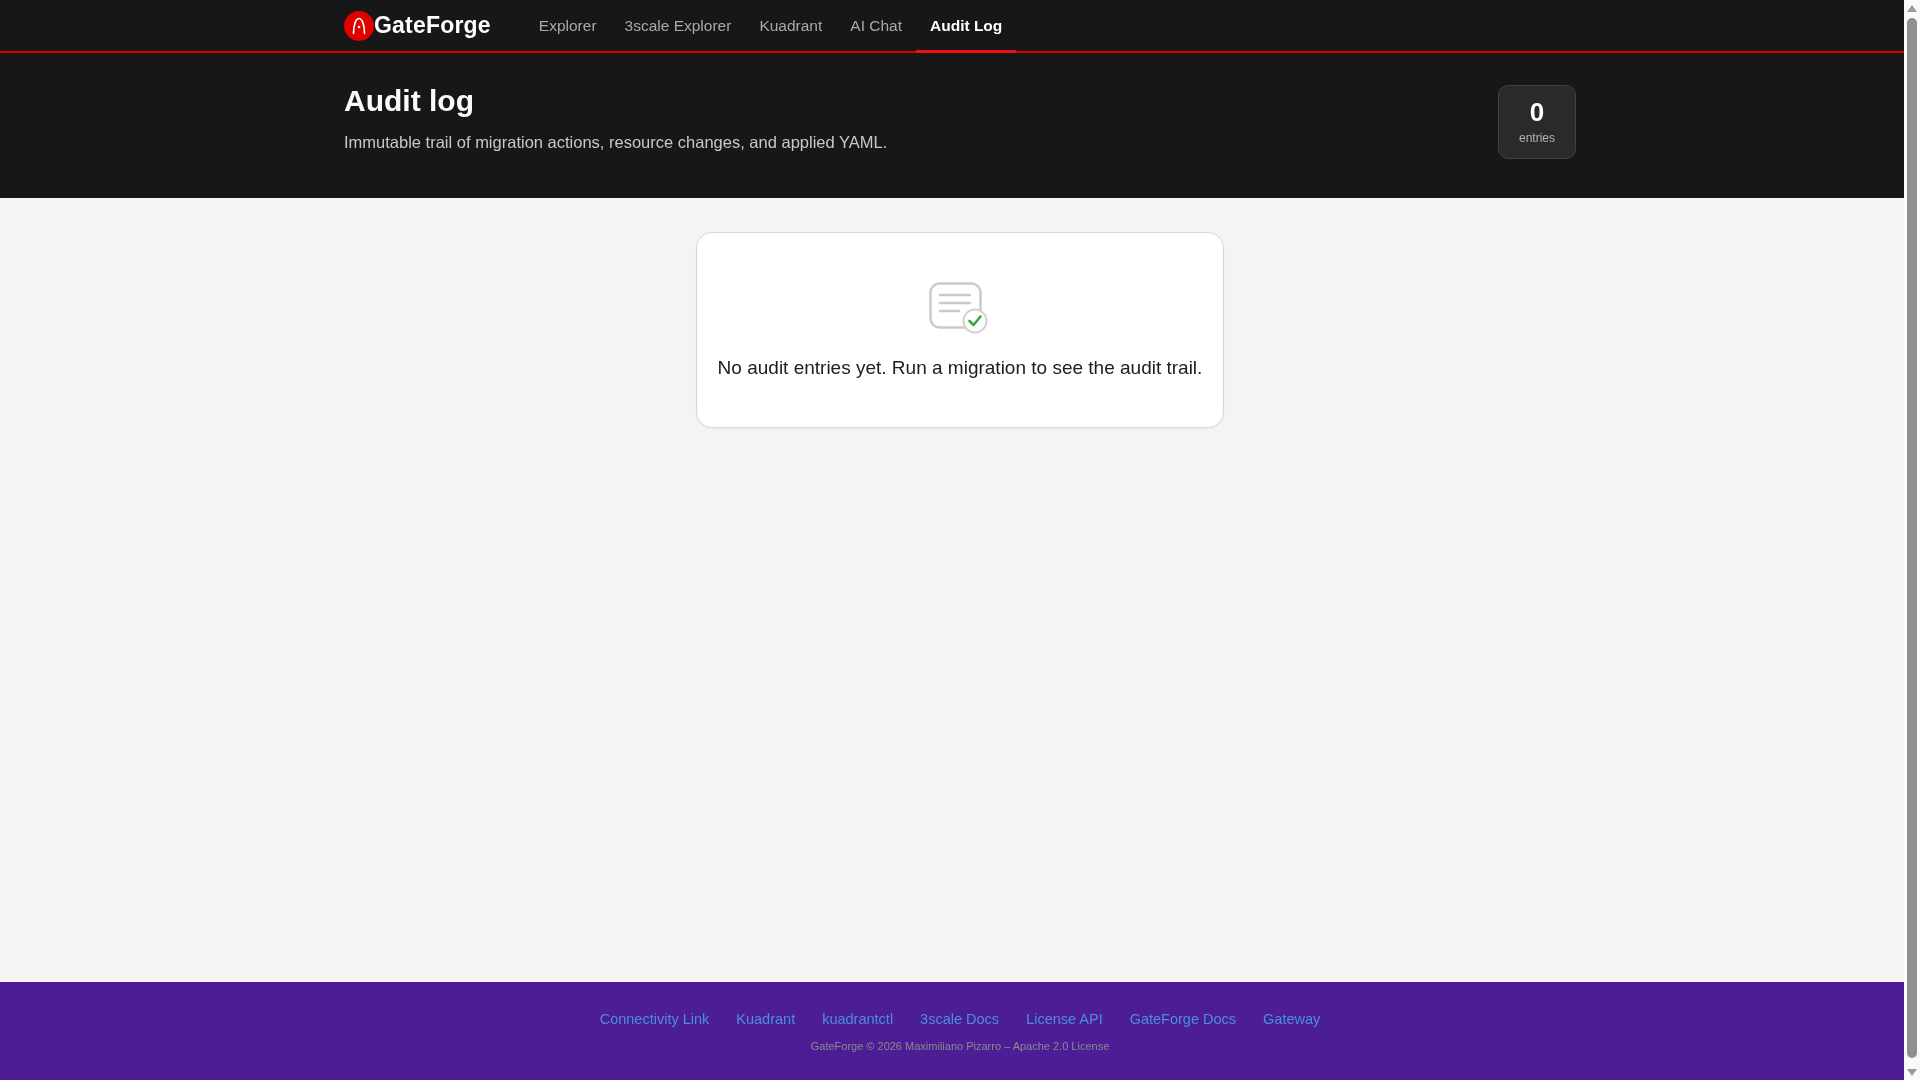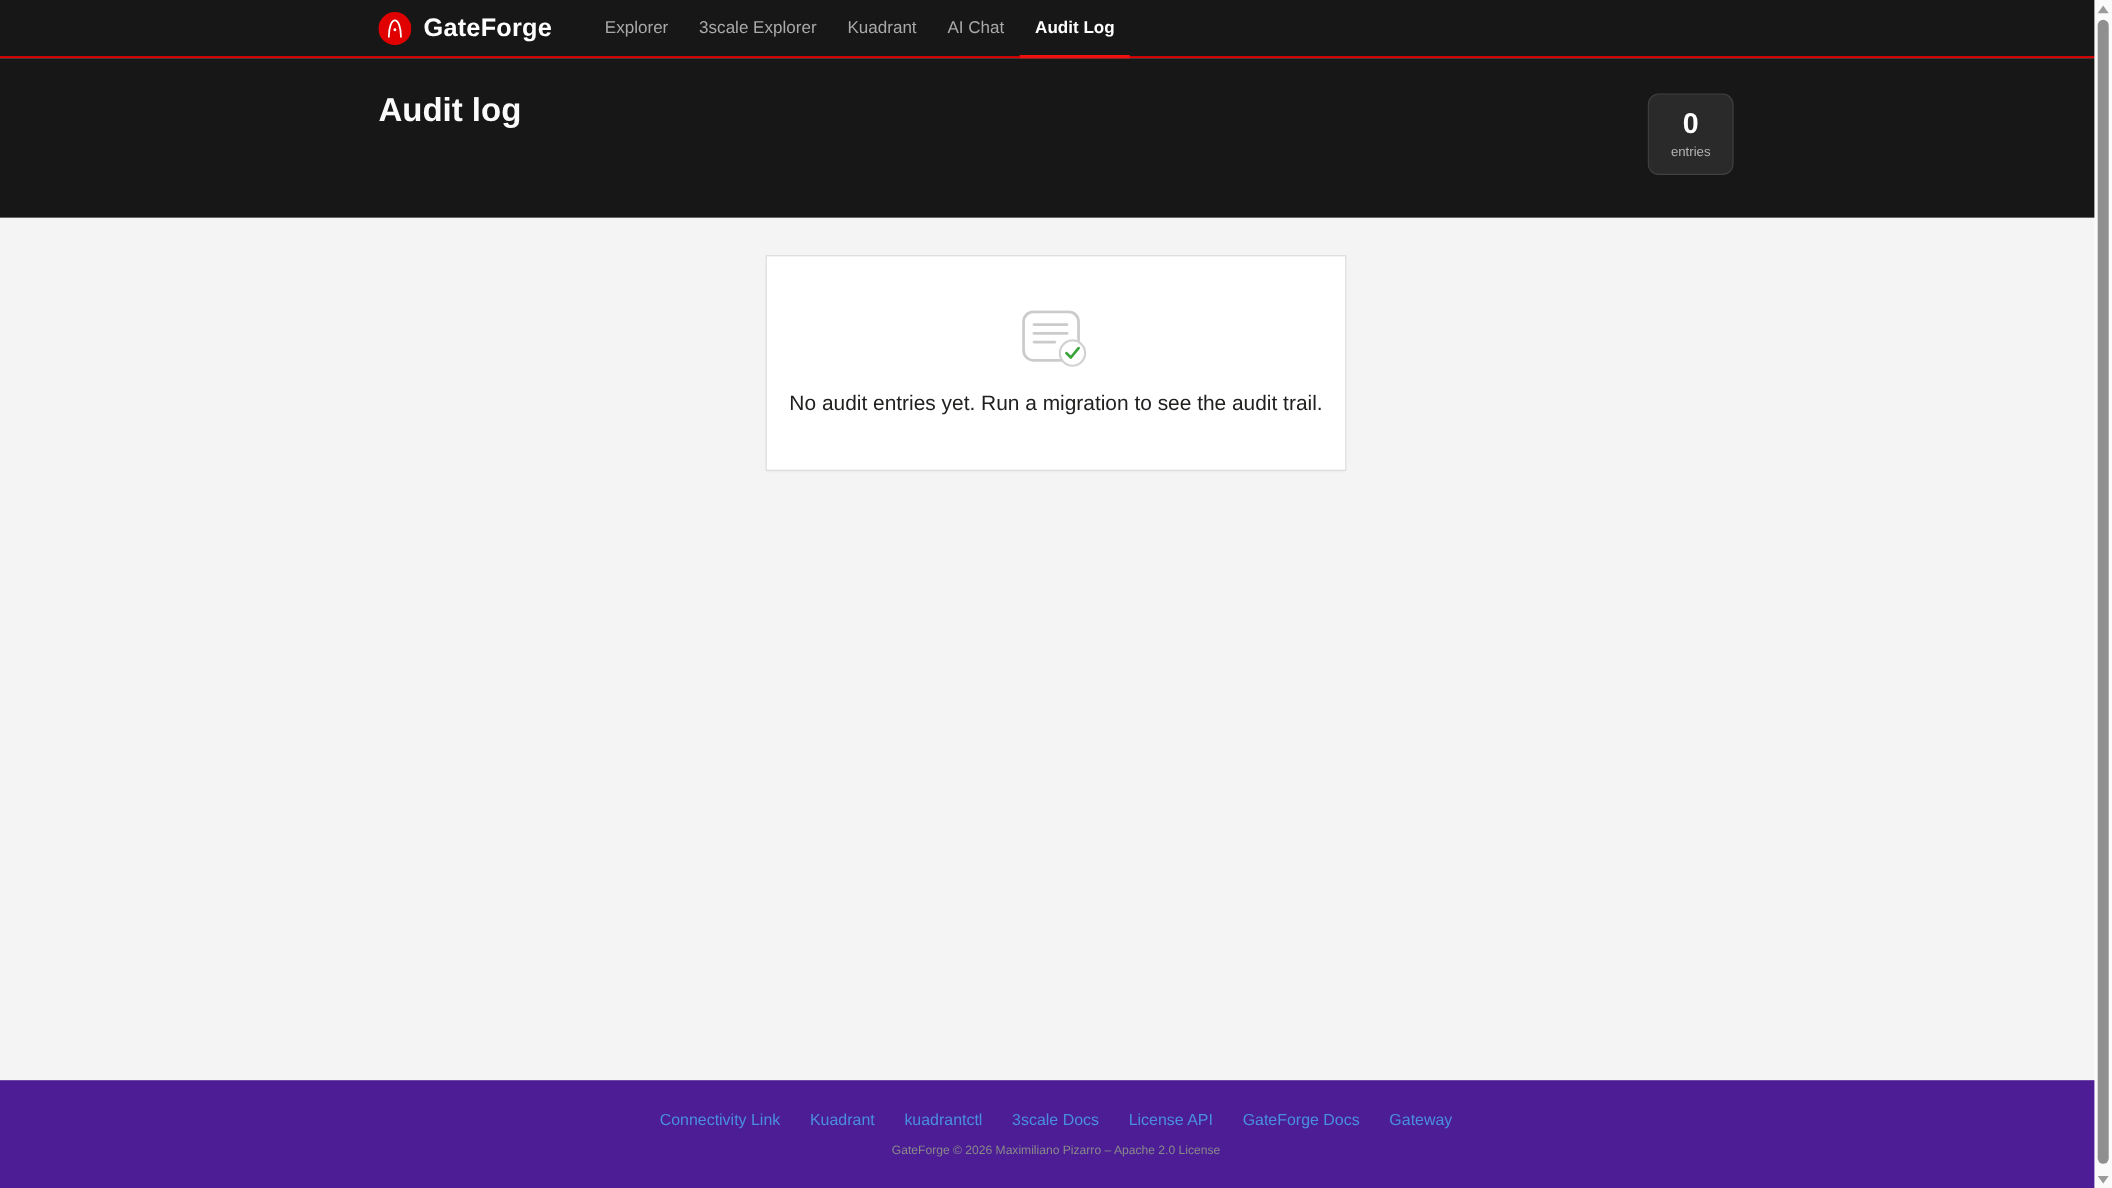--- a/index.html
+++ b/index.html
@@ -4,21 +4,21 @@
 <style>
   * { margin:0; padding:0; box-sizing:border-box; }
   html,body { width:1920px; height:1080px; overflow:hidden; }
   body { font-family:"Liberation Sans", sans-serif; background:#f4f4f4; position:relative; }
   .page { position:absolute; inset:0; display:flex; flex-direction:column; }
   .container { width:1232px; margin:0 auto; }
 
   
   .topnav { background:#171717; height:53px; flex:none; border-bottom:2px solid #dd0000; }
   .topnav-inner { display:flex; align-items:center; height:100%; }
-  .brand { display:flex; align-items:center; gap:11px; }
+  .brand { display:flex; align-items:center; }
   .brand-name { color:#ffffff; font-size:23px; font-weight:700; letter-spacing:.2px; }
   .nav-items { display:flex; height:100%; margin-left:34px; }
   .nav-item { color:#a9a9a9; font-size:15.5px; padding:0 14px; display:flex; align-items:center;
               height:100%; position:relative; cursor:pointer; white-space:nowrap; }
   .nav-item.active { color:#ffffff; font-weight:700; }
   .nav-item.active::after { content:""; position:absolute; left:0; right:0; bottom:-2px;
                             height:3px; background:#f01010; }
 
   
   .hero { background:#171717; height:145px; flex:none; }
@@ -26,21 +26,21 @@
   .hero-title { color:#fbfbfb; font-size:30px; font-weight:700; line-height:36px; margin-bottom:14px; }
   .hero-sub { color:#c8c8c8; font-size:16.5px; }
   .stat-box { background:#2a2a2a; border:1px solid #414141; border-radius:10px; width:78px;
               padding:12px 0 13px; text-align:center; margin-top:2px; }
   .stat-value { color:#ffffff; font-size:26px; font-weight:600; line-height:28px; }
   .stat-label { color:#b3b3b3; font-size:12px; margin-top:5px; }
 
   
   .main { flex:1; background:#f4f4f4; }
   .card { width:528px; height:196px; margin:34px auto 0; background:#ffffff;
-          border:1px solid #d8d8d8; border-radius:0; box-shadow:0 1px 2px rgba(0,0,0,.05);
+          border:1px solid #d8d8d8; border-radius:16px; box-shadow:0 1px 2px rgba(0,0,0,.05);
           display:flex; flex-direction:column; align-items:center; justify-content:center; gap:23px; }
   .empty-msg { font-size:19px; color:#20201f; }
 
   
   .footer { background:#4c1d95; height:98px; flex:none; display:flex; flex-direction:column;
             align-items:center; padding-top:29px; }
   .footer-links { display:flex; gap:27px; }
   .footer-link { color:#4a8fdc; font-size:14.5px; text-decoration:none; cursor:pointer; white-space:nowrap; }
   .copyright { color:#8a8a8a; font-size:11px; margin-top:13px; }
 
@@ -82,20 +82,21 @@
         <div class="nav-item">AI Chat</div>
         <div class="nav-item active">Audit Log</div>
       </nav>
     </div>
   </header>
 
   <section class="hero">
     <div class="container hero-inner">
       <div>
         <h1 class="hero-title">Audit log</h1>
+        <div class="hero-sub">Immutable trail of migration actions, resource changes, and applied YAML.</div>
       </div>
       <div class="stat-box">
         <div class="stat-value">0</div>
         <div class="stat-label">entries</div>
       </div>
     </div>
   </section>
 
   <main class="main">
     <div class="card">

